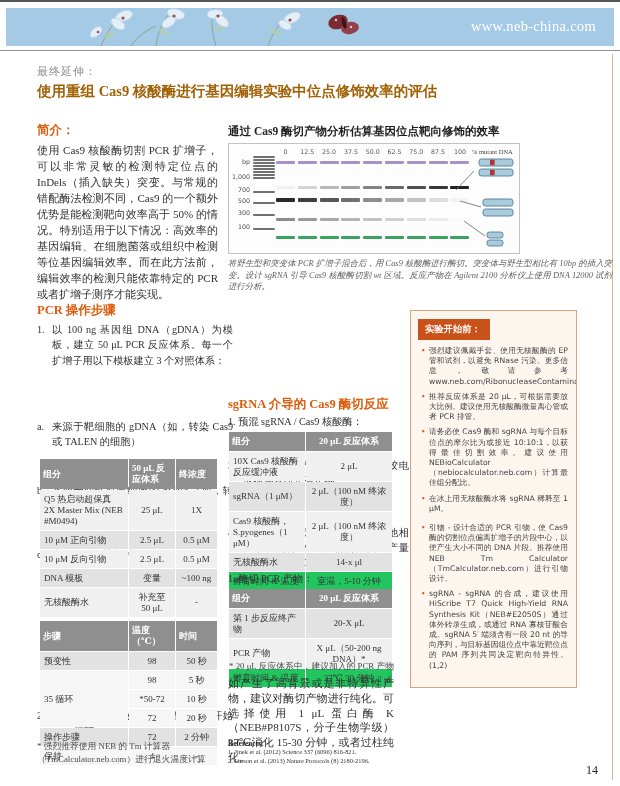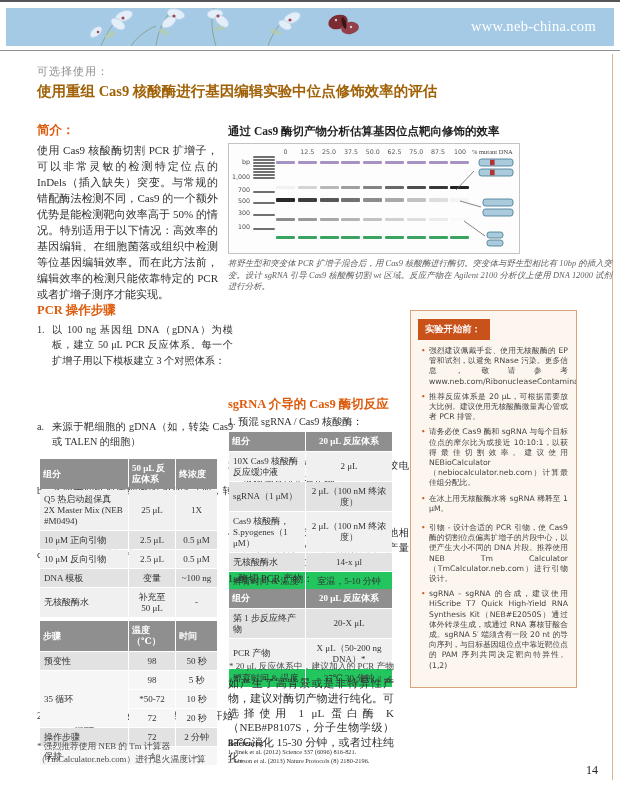--- a/index.html
+++ b/index.html
@@ -111,21 +111,21 @@
       <ellipse cx="338" cy="15" rx="2" ry="6" fill="#3a1318" transform="rotate(-15 338 15)"></ellipse>
       <circle cx="330" cy="12" r="1.2" fill="#d8cfd0"></circle>
         <circle cx="345" cy="19" r="1.2" fill="#d8cfd0"></circle>
     </g>
   </svg>
   <span class="banner-url">www.neb-china.com</span>
 </div>
 <div class="abs hairline"></div>
 <div class="abs edgeline"></div>
 
-<div class="abs eyebrow">可选择使用：</div>
+<div class="abs eyebrow">最终延伸：</div>
 <div class="abs doc-title">使用重组 Cas9 核酸酶进行基因编辑实验中位点修饰效率的评估</div>
 
 <div class="abs leftcol orange-h" style="top:122px;">简介：</div>
 <div class="abs leftcol body-txt" style="top:142px;">使用 Cas9 核酸酶切割 PCR 扩增子，可以非常灵敏的检测特定位点的 InDels（插入缺失）突变。与常规的错配酶法检测不同，Cas9 的一个额外优势是能检测靶向效率高于 50% 的情况。特别适用于以下情况：高效率的基因编辑、在细胞菌落或组织中检测等位基因编辑效率。而在此方法前，编辑效率的检测只能依靠特定的 PCR 或者扩增子测序才能实现。</div>
 
 <div class="abs leftcol orange-h" style="top:302px;">PCR 操作步骤</div>
 
 <div class="abs leftcol step" style="top:322px;">
   <span class="num">1.</span>
   <span>以 100 ng 基因组 DNA（gDNA）为模板，建立 50 μL PCR 反应体系。每一个扩增子用以下模板建立 3 个对照体系：</span>

